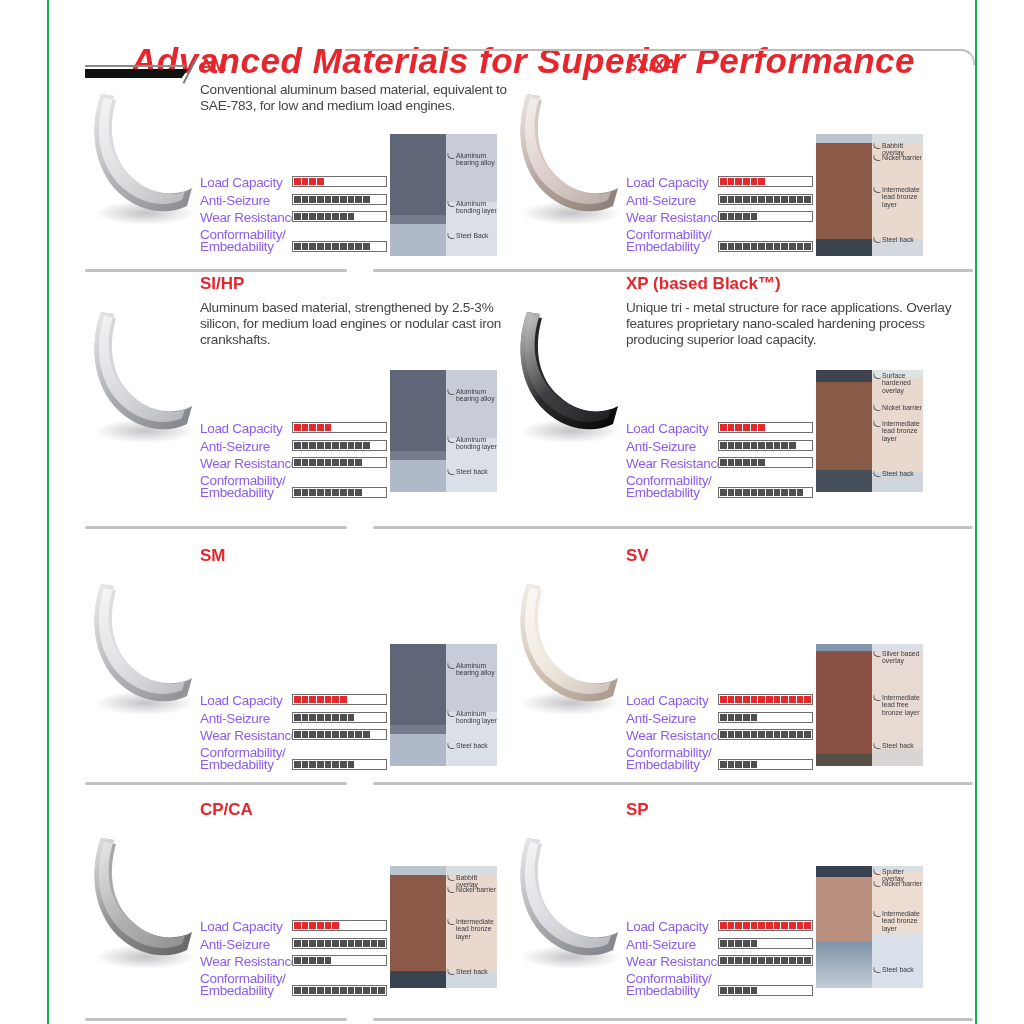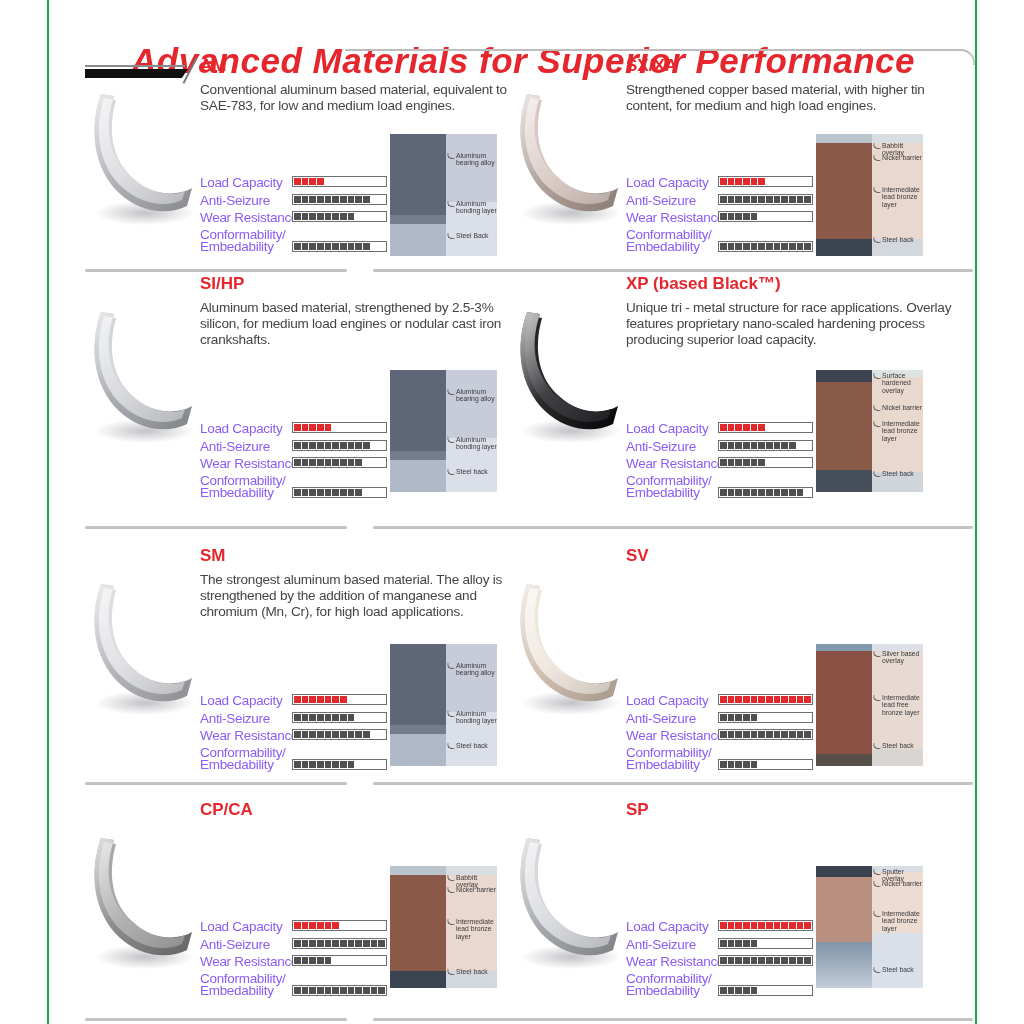--- a/index.html
+++ b/index.html
@@ -197,21 +197,20 @@
       <div class="card row0 col1 type-copper" style="--shell-base: #d8c8c2; --shell-edge: #a89890;">
     <div class="bearing-wrap">
       <div class="bearing-shadow"></div>
       <svg class="bearing" viewBox="0 0 120 130">
         <path class="sh-edge" d="M16,6 C4,40 8,80 34,105 C54,124 82,128 102,118 L107,100 C90,110 64,106 46,90 C24,70 18,40 29,8 Z"></path>
         <path class="sh-face" d="M19,10 C9,42 13,78 38,100 C56,116 80,120 97,112 L100,103 C87,110 64,105 48,90 C28,73 22,44 31,12 Z"></path>
         <path class="sh-hl" fill="url(#hl-grad)" d="M16,6 C4,40 8,80 34,105 C54,124 82,128 102,118 L107,100 C90,110 64,106 46,90 C24,70 18,40 29,8 Z"></path>
       </svg>
     </div>
     <h3 class="ct">SX/XA</h3>
-    <p class="cd">Strengthened copper based material, with higher tin content, for medium and high load engines.</p>
     <div class="ratings">
       <div class="rrow rr0">
         <span class="rl">Load Capacity</span>
         <div class="bar red">
               <span class="seg on"></span>
               <span class="seg on"></span>
               <span class="seg on"></span>
               <span class="seg on"></span>
               <span class="seg on"></span>
               <span class="seg on"></span>
@@ -481,21 +480,20 @@
       <div class="card row2 col0 type-alu" style="--shell-base: #dcdde0; --shell-edge: #aaacb0;">
     <div class="bearing-wrap">
       <div class="bearing-shadow"></div>
       <svg class="bearing" viewBox="0 0 120 130">
         <path class="sh-edge" d="M16,6 C4,40 8,80 34,105 C54,124 82,128 102,118 L107,100 C90,110 64,106 46,90 C24,70 18,40 29,8 Z"></path>
         <path class="sh-face" d="M19,10 C9,42 13,78 38,100 C56,116 80,120 97,112 L100,103 C87,110 64,105 48,90 C28,73 22,44 31,12 Z"></path>
         <path class="sh-hl" fill="url(#hl-grad)" d="M16,6 C4,40 8,80 34,105 C54,124 82,128 102,118 L107,100 C90,110 64,106 46,90 C24,70 18,40 29,8 Z"></path>
       </svg>
     </div>
     <h3 class="ct">SM</h3>
-    <p class="cd">The strongest aluminum based material. The alloy is strengthened by the addition of manganese and chromium (Mn, Cr), for high load applications.</p>
     <div class="ratings">
       <div class="rrow rr0">
         <span class="rl">Load Capacity</span>
         <div class="bar red">
               <span class="seg on"></span>
               <span class="seg on"></span>
               <span class="seg on"></span>
               <span class="seg on"></span>
               <span class="seg on"></span>
               <span class="seg on"></span>

